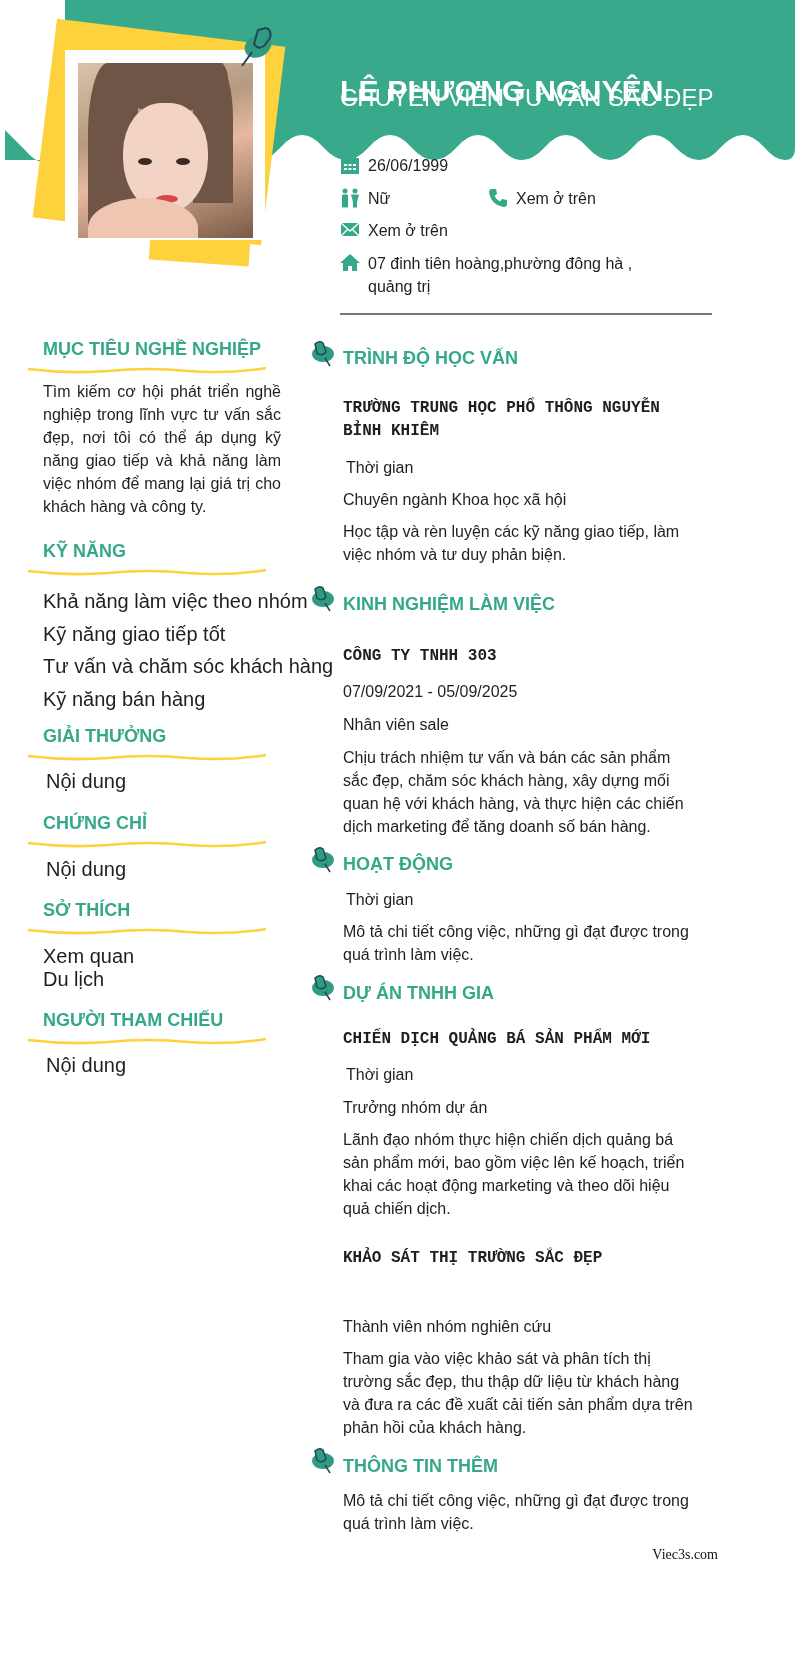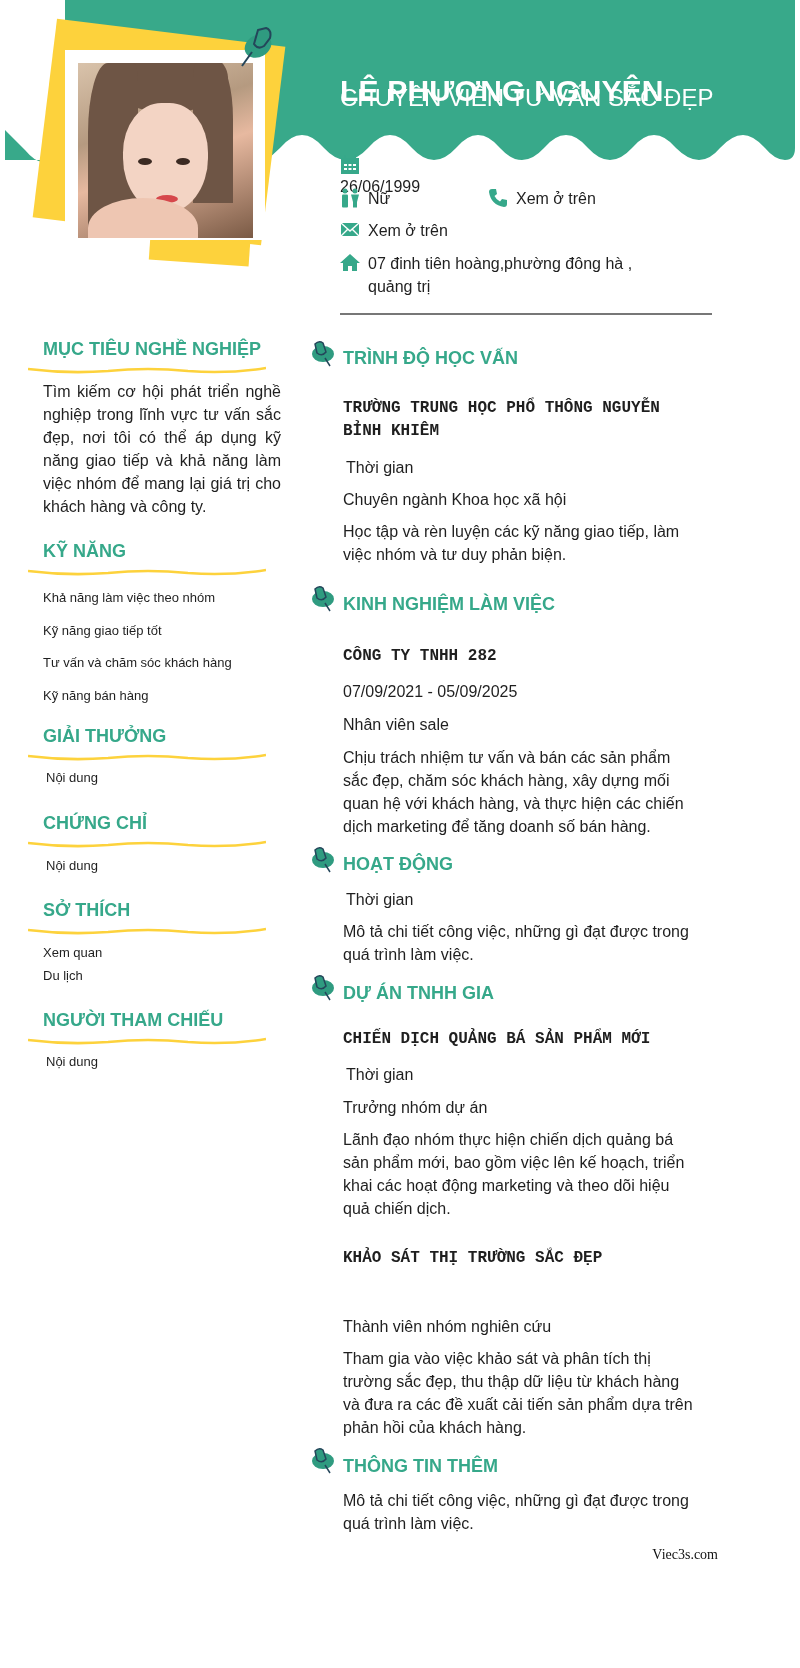--- a/index.html
+++ b/index.html
@@ -25,34 +25,34 @@
   #photo .lips { position: absolute; left: 78px; top: 132px; width: 22px; height: 8px; background: #d6474b; border-radius: 50%; }
   #photo .hand { position: absolute; left: 10px; top: 135px; width: 110px; height: 60px; background: #eec6b2; border-radius: 50% 50% 0 0; }
   #pin-top { left: 236px; top: 24px; width: 50px; height: 46px; }
 
   #name { left: 340px; top: 35px; font-size: 30px; font-weight: bold; color: #ffffff; letter-spacing: 0.2px; white-space: nowrap; margin-top: 39px; }
   #title { left: 340px; top: 84px; font-size: 24px; color: #ffffff; white-space: nowrap; }
 
   
   .contact-row { display: flex; align-items: flex-start; font-size: 16px; line-height: 23px; }
   .contact-row .ic { width: 20px; height: 20px; margin-right: 8px; flex: none; margin-top: 1px; }
-  #c-dob { left: 340px; top: 154px; flex-direction: column; }
+  #c-dob { left: 340px; top: 154px; }
   #c-gender { left: 340px; top: 187px; }
   #c-phone { left: 488px; top: 187px; }
   #c-email { left: 340px; top: 219px; }
   #c-addr { left: 340px; top: 252px; width: 320px; }
   #contact-divider { left: 340px; top: 313px; width: 372px; height: 1.5px; background: #777; }
 
   
   .left-title { position: absolute; left: 43px; font-size: 18px; font-weight: bold; color: #36a88a; white-space: nowrap; }
   .wave { position: absolute; left: 28px; width: 238px; height: 12px; }
   .left-text { position: absolute; left: 43px; width: 238px; font-size: 16px; line-height: 23px; color: #1f1f1f; }
   .justify { text-align: justify; }
   .placeholder { color: #9aa0aa; }
-  .skill { position: absolute; left: 43px; font-size: 13px; color: #1f1f1f; white-space: nowrap; }
+  .skill { position: absolute; left: 43px; font-size: 20px; color: #1f1f1f; white-space: nowrap; }
 
   
   .sec-pin { position: absolute; left: 310px; width: 26px; height: 28px; }
   .right-title { position: absolute; left: 343px; font-size: 18px; font-weight: bold; color: #36a88a; white-space: nowrap; }
   .right-text { position: absolute; left: 343px; width: 350px; font-size: 16px; line-height: 23px; color: #1f1f1f; }
   .bold-title { font-weight: bold; font-family: Liberation Mono, monospace; }
   #watermark { right: 82px; top: 1547px; font-family: Liberation Serif, serif; font-size: 14px; color: #111; }
 </style>
 </head>
 <body>
@@ -184,21 +184,21 @@
 <div class="right-text placeholder" style="top:456px;left:346px">Thời gian</div>
 <div class="right-text" style="top:488px">Chuyên ngành Khoa học xã hội</div>
 <div class="right-text" style="top:520px">Học tập và rèn luyện các kỹ năng giao tiếp, làm việc nhóm và tư duy phản biện.</div>
 
 <svg class="sec-pin" style="top:585px" viewBox="0 0 26 28">
   <ellipse cx="13" cy="14" rx="11" ry="8" fill="#2f9b80"></ellipse>
   <path d="M5,4 Q9,0 13,3 L16,12 Q12,17 7,13 Z" fill="#2f9b80" stroke="#24465a" stroke-width="1.5"></path>
   <path d="M15,18 L20,26" stroke="#24465a" stroke-width="1.5"></path>
 </svg>
 <div class="right-title" style="top:594px">KINH NGHIỆM LÀM VIỆC</div>
-<div class="right-text bold-title" style="top:645px">CÔNG TY TNHH 282</div>
+<div class="right-text bold-title" style="top:645px">CÔNG TY TNHH 303</div>
 <div class="right-text" style="top:680px">07/09/2021 - 05/09/2025</div>
 <div class="right-text" style="top:713px">Nhân viên sale</div>
 <div class="right-text" style="top:746px">Chịu trách nhiệm tư vấn và bán các sản phẩm sắc đẹp, chăm sóc khách hàng, xây dựng mối quan hệ với khách hàng, và thực hiện các chiến dịch marketing để tăng doanh số bán hàng.</div>
 
 <svg class="sec-pin" style="top:846px" viewBox="0 0 26 28">
   <ellipse cx="13" cy="14" rx="11" ry="8" fill="#2f9b80"></ellipse>
   <path d="M5,4 Q9,0 13,3 L16,12 Q12,17 7,13 Z" fill="#2f9b80" stroke="#24465a" stroke-width="1.5"></path>
   <path d="M15,18 L20,26" stroke="#24465a" stroke-width="1.5"></path>
 </svg>
 <div class="right-title" style="top:854px">HOẠT ĐỘNG</div>

